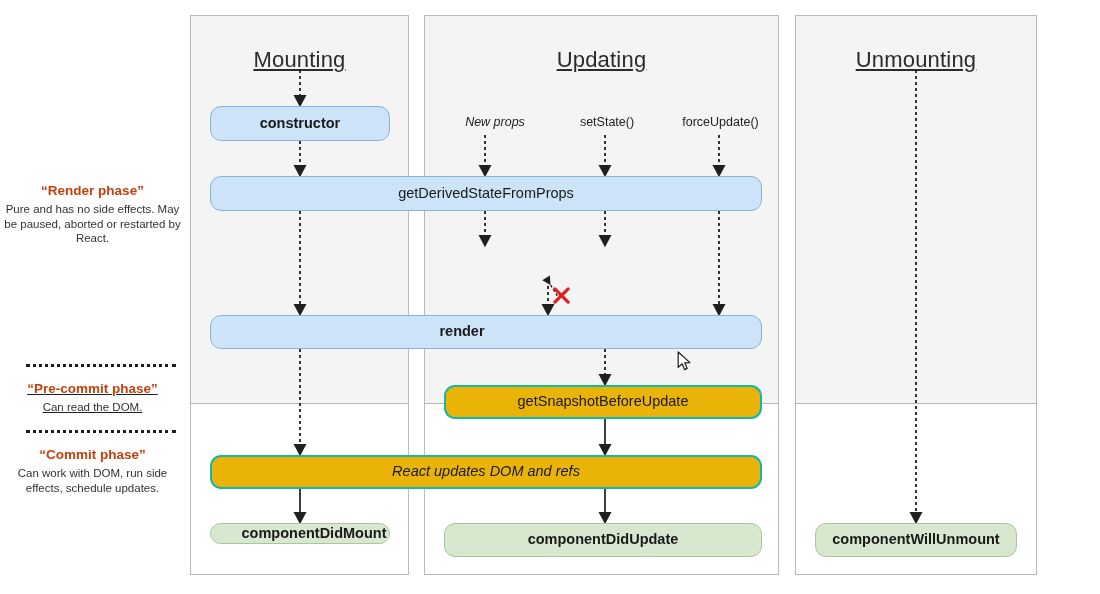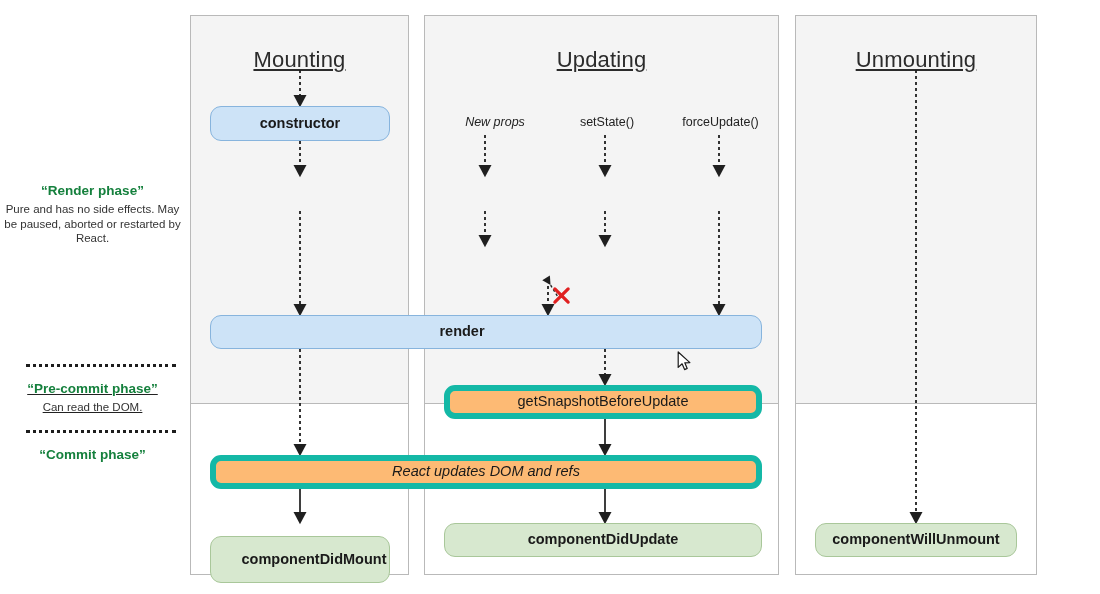--- a/index.html
+++ b/index.html
@@ -14,44 +14,44 @@
   .panel{position:absolute;top:15px;height:560px;border:1px solid #b9b9b9;background:#ffffff;box-sizing:border-box;}
   .panel .grayzone{position:absolute;left:0;top:0;right:0;height:388px;background:#f4f4f4;border-bottom:1px solid #b9b9b9;box-sizing:border-box;}
   #panel-mounting{left:190px;width:219px;}
   #panel-updating{left:424px;width:355px;}
   #panel-unmounting{left:795px;width:242px;}
 
   .panel-title{position:absolute;top:31px;width:100%;text-align:center;font-size:22px;color:#2b2b2b;font-weight:400;letter-spacing:.2px;text-decoration:underline;}
 
   
   .phase-block{position:absolute;left:0;width:185px;text-align:center;}
-  .phase-title{font-size:13.5px;font-weight:700;color:#15803d;margin-bottom:4px;}
+  .phase-title{font-size:13.5px;font-weight:700;color:#c2410c;margin-bottom:4px;}
   .phase-desc{font-size:11.5px;line-height:14.5px;color:#333333;}
   #phase-render{top:183px;}
   #phase-precommit{top:381px;text-decoration:underline;}
   #phase-commit{top:447px;}
   .dotline{position:absolute;left:26px;width:150px;height:0;border-top:3px dotted #1d1d1d;}
   #dotline-1{top:364px;}
   #dotline-2{top:430px;}
 
   
   .lbox{position:absolute;box-sizing:border-box;border-radius:11px;display:flex;align-items:center;justify-content:center;font-size:14.5px;line-height:1.1;}
   .lbox.blue{background:#cde3f7;border:1px solid #87b4dd;color:#1a1a1a;}
-  .lbox.cream{background:#fdba74;border:6px solid #14b8a6;color:#1a1a1a;}
+  .lbox.cream{background:#eab308;border:2px solid #14b8a6;color:#1a1a1a;}
   .lbox.green{background:#d7e8cf;border:1px solid #a9c79a;color:#1a1a1a;}
   .lbox.bold{font-weight:700;}
   .lbox.ital{font-style:italic;}
 
   #box-constructor{left:210px;top:106px;width:180px;height:35px;}
   #box-gdsfp{left:210px;top:176px;width:552px;height:35px;}
   #box-scu{left:444px;top:246px;width:208px;height:34px;}
   #box-render{left:210px;top:315px;width:552px;height:34px;}
   #box-gsbu{left:444px;top:385px;width:318px;height:34px;}
   #box-reactupdates{left:210px;top:455px;width:552px;height:34px;text-align:right;}
-  #box-cdm{left:210px;top:536px;width:180px;height:47px;padding-left:28px;}
+  #box-cdm{left:210px;top:523px;width:180px;height:21px;padding-left:28px;}
   #box-cdu{left:444px;top:523px;width:318px;height:34px;}
   #box-cwu{left:815px;top:523px;width:202px;height:34px;}
 
   
   #box-render .lbl{transform:translateX(-24px);}
 
   
   .trigger{position:absolute;font-size:12.5px;color:#222222;text-align:center;}
   .trigger.ital{font-style:italic;}
   #trig-newprops{left:440px;top:115px;width:110px;}
@@ -81,20 +81,21 @@
 
   <div class="phase-block" id="phase-precommit">
     <div class="phase-title">“Pre-commit phase”</div>
     <div class="phase-desc">Can read the DOM.</div>
   </div>
 
   <div class="dotline" id="dotline-2"></div>
 
   <div class="phase-block" id="phase-commit">
     <div class="phase-title">“Commit phase”</div>
+    <div class="phase-desc">Can work with DOM, run side effects, schedule updates.</div>
   </div>
 
   <div class="panel" id="panel-mounting">
     <div class="grayzone"></div>
     <div class="panel-title">Mounting</div>
   </div>
 
   <div class="panel" id="panel-updating">
     <div class="grayzone"></div>
     <div class="panel-title">Updating</div>
@@ -145,20 +146,23 @@
   </svg>
 
   <div class="trigger ital" id="trig-newprops">New props</div>
   <div class="trigger" id="trig-setstate">setState()</div>
   <div class="trigger" id="trig-forceupdate">forceUpdate()</div>
 
   <div class="lbox blue bold" id="box-constructor">
     <span class="lbl">constructor</span>
   </div>
 
+  <div class="lbox blue" id="box-gdsfp">
+    <span class="lbl">getDerivedStateFromProps</span>
+  </div>
 
 
   <div class="lbox blue bold" id="box-render">
     <span class="lbl">render</span>
   </div>
 
   <div class="lbox cream" id="box-gsbu">
     <span class="lbl">getSnapshotBeforeUpdate</span>
   </div>
 

